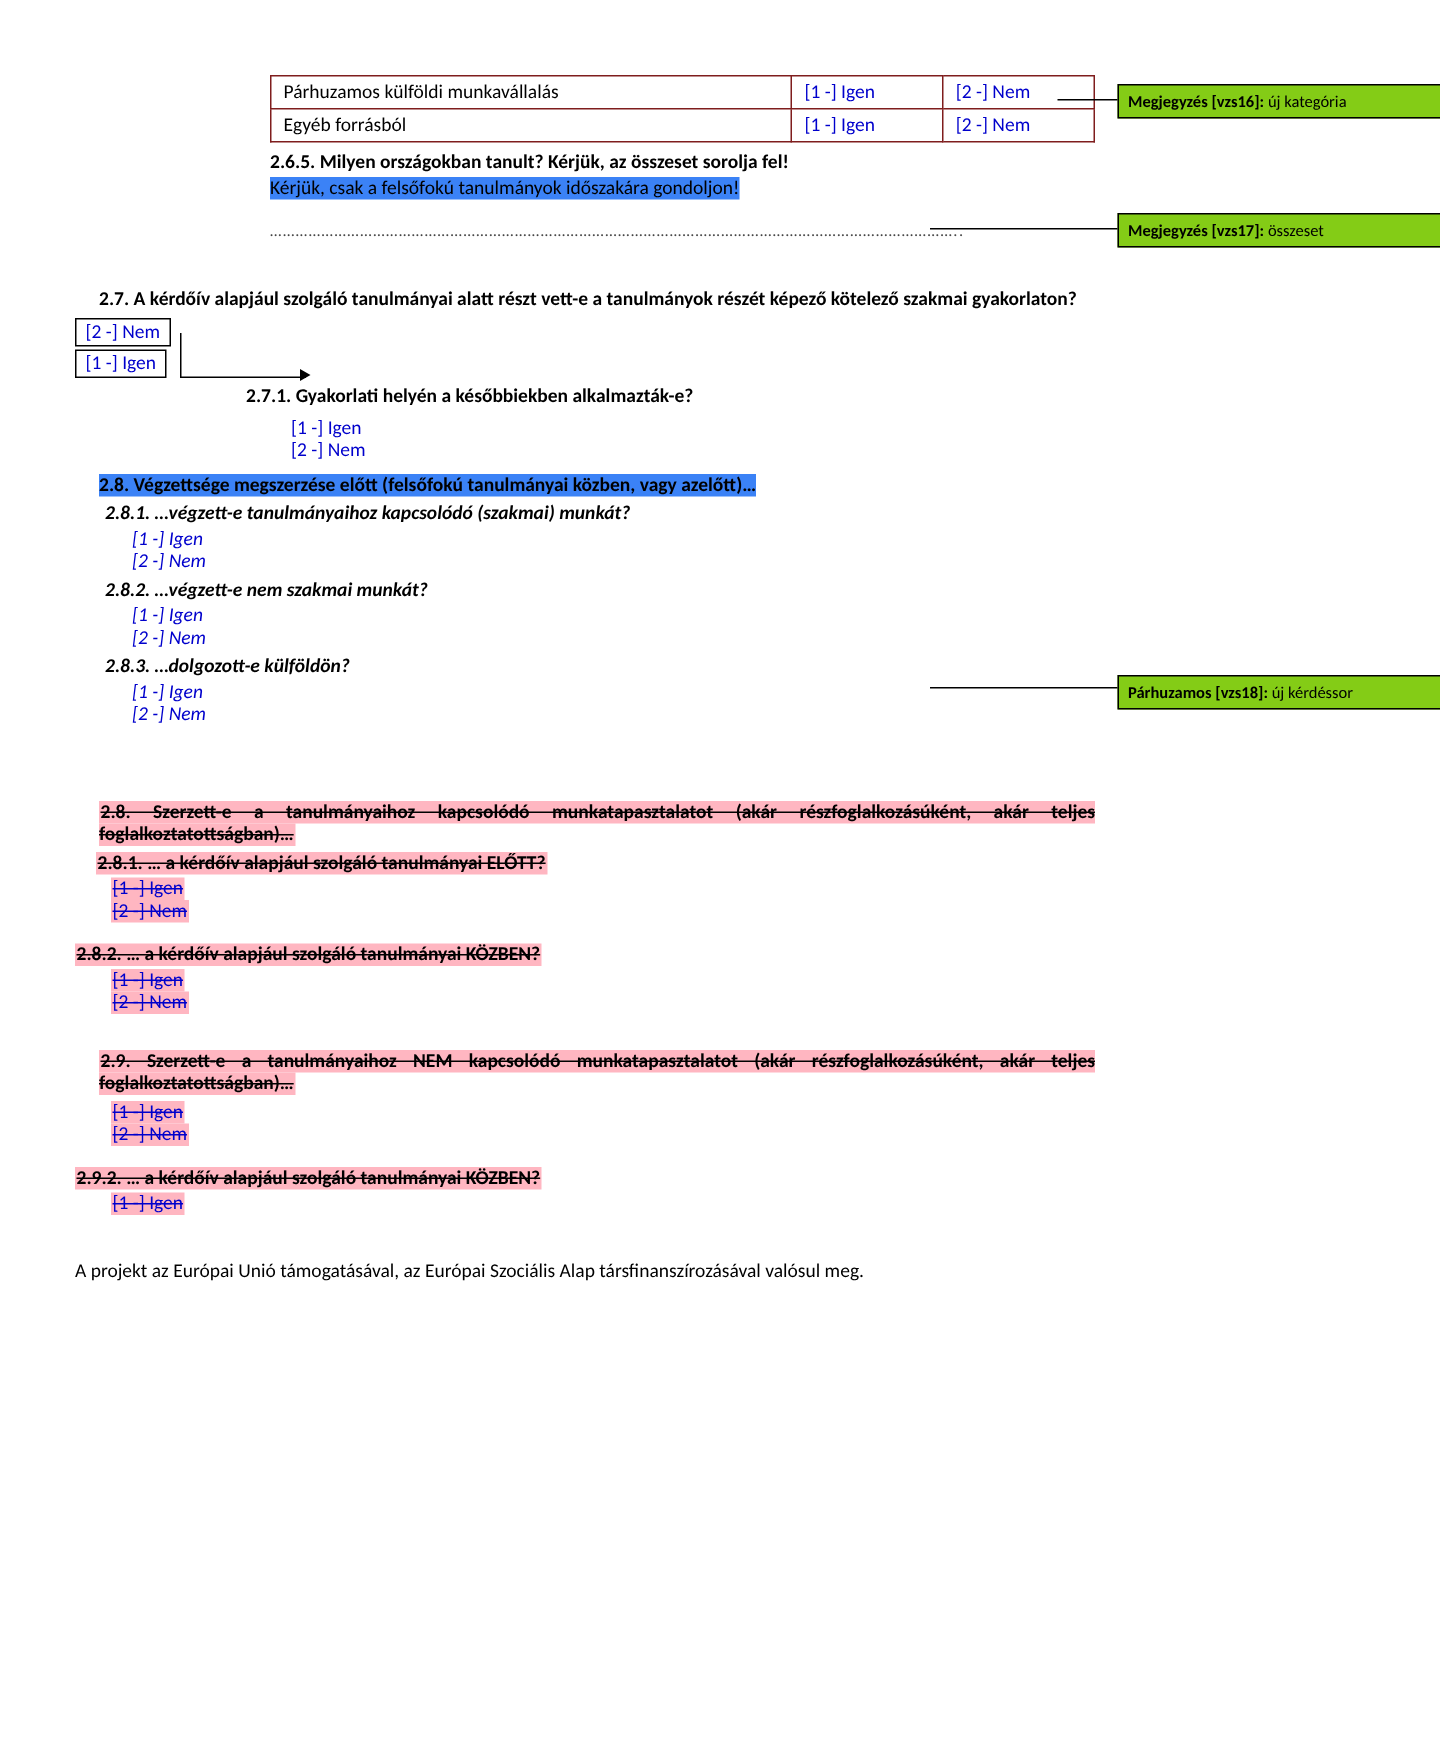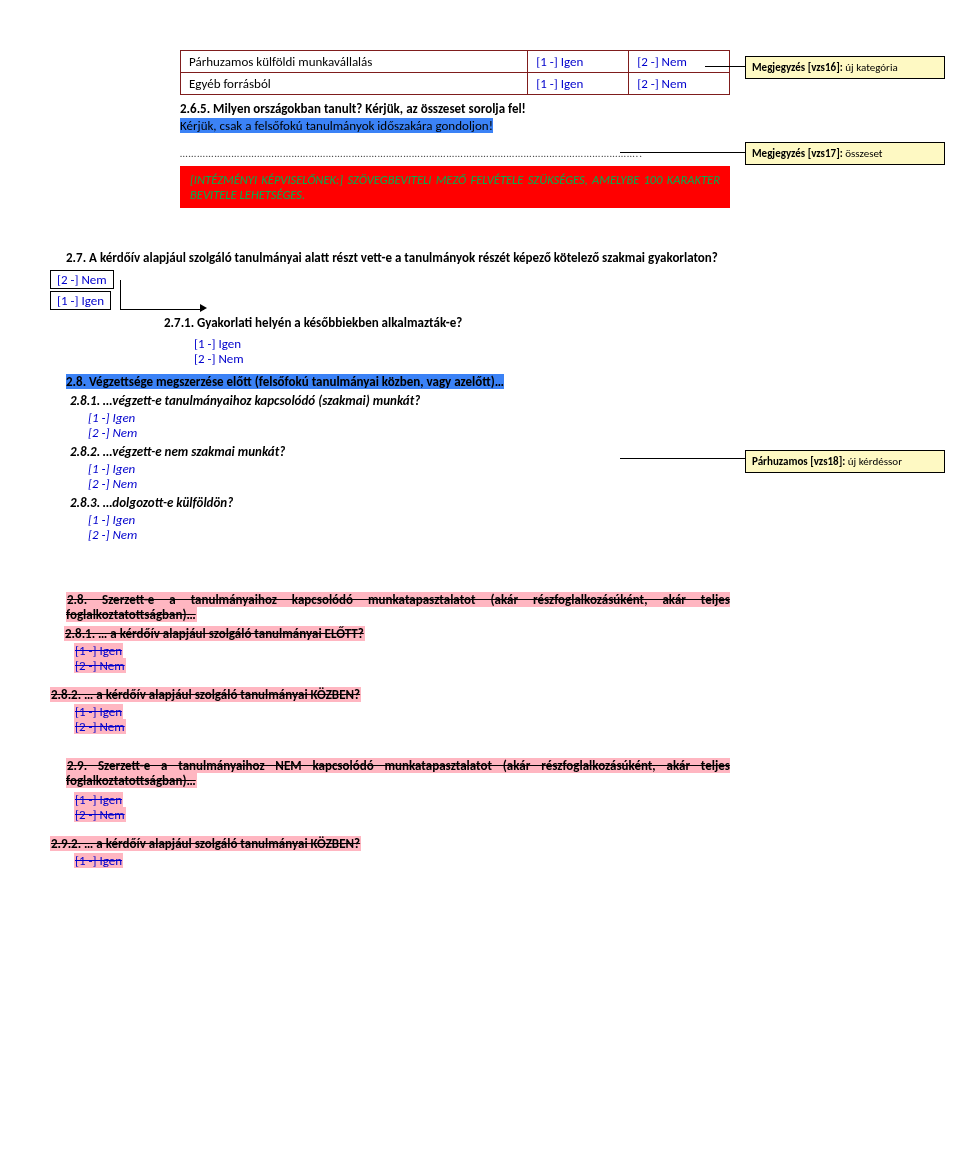--- a/index.html
+++ b/index.html
@@ -35,23 +35,23 @@
     vertical-align: top;
   }
   table.opt td.label { width: 310px; }
   table.opt td.c1 { width: 90px; }
   table.opt td.c2 { width: 90px; }
   .blue { color: #0000cc; }
   .bold { font-weight: bold; }
   .comment {
     position: absolute;
     left: 745px;
-    width: 200px;
+    width: 216px;
     border: 1px solid #000;
-    background: #fef9c3;
+    background: #84cc16;
     font-size: 11px;
     padding: 4px 6px;
   }
   .comment .cl { font-weight: bold; }
   .hl-yellow { background: #3b82f6; }
   .hl-pink { background: #ffb6c1; padding: 0 1px; }
   .strike { text-decoration: line-through; }
   .redbox {
     background: #ff0000;
     padding: 6px 10px;
@@ -149,23 +149,20 @@
         <td class="c1 blue">[1 -] Igen</td>
         <td class="c2 blue">[2 -] Nem</td>
       </tr>
     </tbody>
       </table>
 
     <div class="bold" style="margin:6px 0 2px 0;">2.6.5. Milyen országokban tanult? Kérjük, az összeset sorolja fel!</div>
     <div><span class="hl-yellow">Kérjük, csak a felsőfokú tanulmányok időszakára gondoljon!</span></div>
 
     <div class="dots" style="margin-top:14px;">……………………………………………………………………………………………………………………………………………..</div>
-    <div class="redbox">
-      <div class="inner">[INTÉZMÉNYI KÉPVISELŐNEK:] SZÖVEGBEVITELI MEZŐ FELVÉTELE SZÜKSÉGES, AMELYBE 100 KARAKTER BEVITELE LEHETSÉGES.</div>
-    </div>
   </div>
 
   <div class="sp"></div>
 
   <div class="full-col">
     <div class="q-head">2.7. A kérdőív alapjául szolgáló tanulmányai alatt részt vett-e a tanulmányok részét képező kötelező szakmai gyakorlaton?</div>
     <div><span class="blue boxed">[2 -] Nem</span></div>
     <div style="position:relative;">
       <span class="blue boxed">[1 -] Igen</span>
       <div class="flow-arrow" style="display:inline-block; vertical-align:top; margin-left:6px; width:100px;">
@@ -221,13 +218,14 @@
       <div class="blue" style="margin-left:10px;"><span class="hl-pink strike">[2 -] Nem</span></div>
     </div>
 
     <div style="height:10px;"></div>
     <div class="q-sub"><span class="hl-pink strike">2.9.2. … a kérdőív alapjául szolgáló tanulmányai KÖZBEN?</span></div>
     <div style="margin-left:24px;">
       <div class="blue"><span class="hl-pink strike">[1 -] Igen</span></div>
     </div>
   </div>
 
+  <div class="footer">A projekt az Európai Unió támogatásával, az Európai Szociális Alap társfinanszírozásával valósul meg.</div>
 </div>
 
 </body></html>

